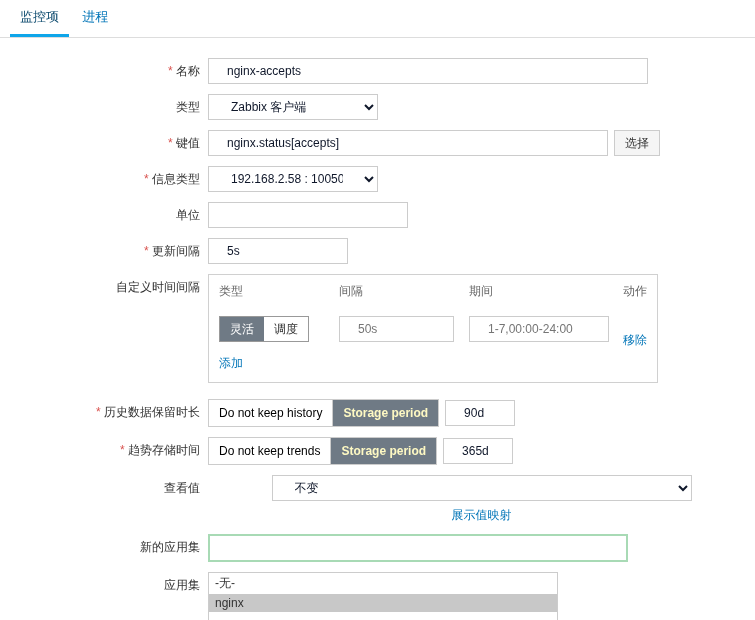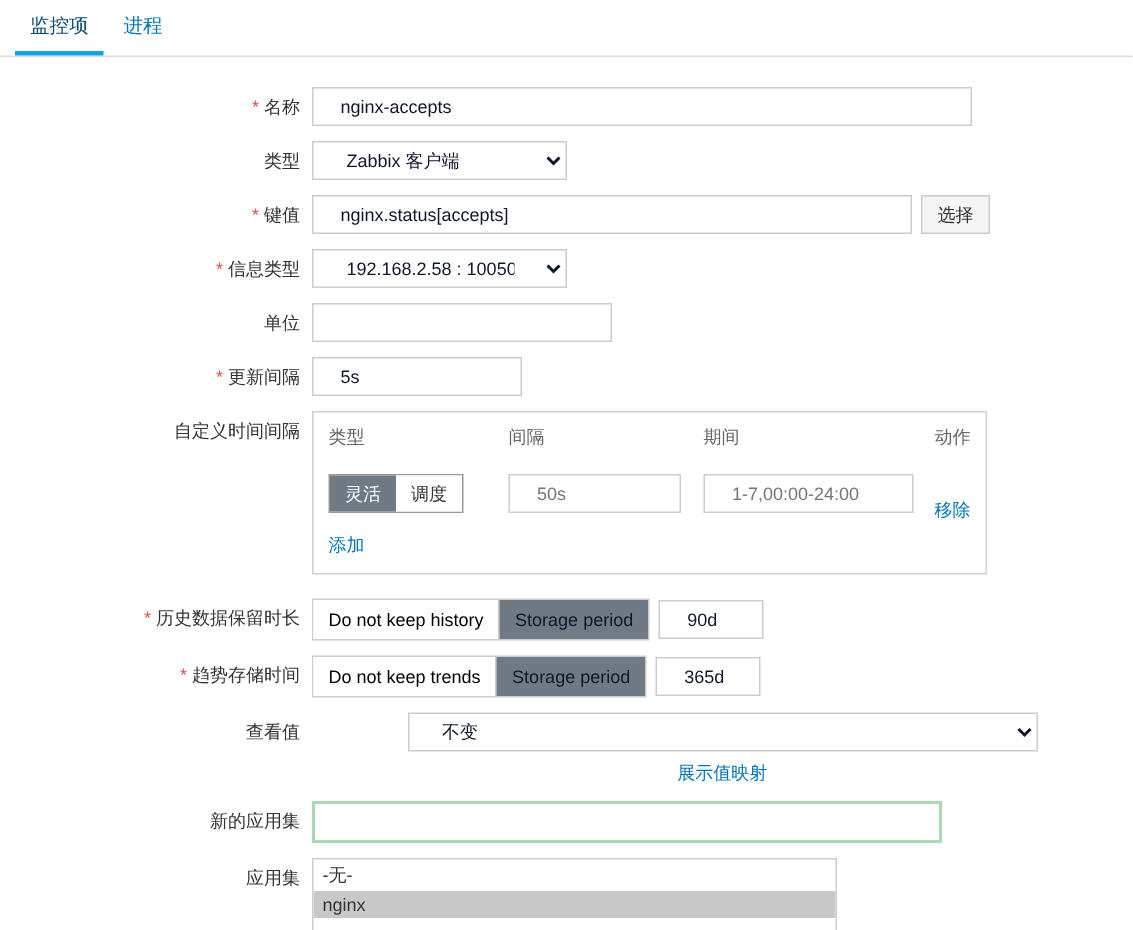--- a/index.html
+++ b/index.html
@@ -22,21 +22,21 @@
 .interval-header > div:nth-child(2){ width: 130px; }
 .interval-header > div:nth-child(3){ width: 150px; }
 .interval-header > div:nth-child(4){ text-align: right; flex:1;}
 .interval-row { display: flex; gap: 0; align-items: center; margin-bottom: 6px;}
 .seg-group { display:inline-flex; border:1px solid #999; height:26px; }
 .seg-btn { padding: 0 10px; line-height:24px; font-size:12px; cursor:pointer; background:#fff; color:#333; border:none;}
 .seg-btn.active { background:#6f7a85; color:#fff; }
 .storage-group { display:inline-flex; border:1px solid #ccc; }
 .storage-opt { padding: 0 10px; line-height:24px; height:26px; font-size:12px; cursor:pointer; background:#fff; color:#000000; border:none; border-right:1px solid #ccc;}
 .storage-opt:last-child{border-right:none;}
-.storage-opt.active { background:#6f7a85; color:#0f172a; }
+.storage-opt.active { background:#6f7a85; color:#fef9c3;font-weight:bold; }
 .highlight-input { border: 2px solid #a8dab5 !important; background:#f5fbf7; }
 .listbox { border:1px solid #ccc; width:350px; height:100px; background:#fff; overflow:auto;}
 .listbox-item { padding:2px 6px; font-size:12px; }
 .listbox-item.selected { background:#c8c8c8; }
 </style>
 </head>
 <body>
 
 <div class="tabs">
   <span class="tab active">监控项</span>

